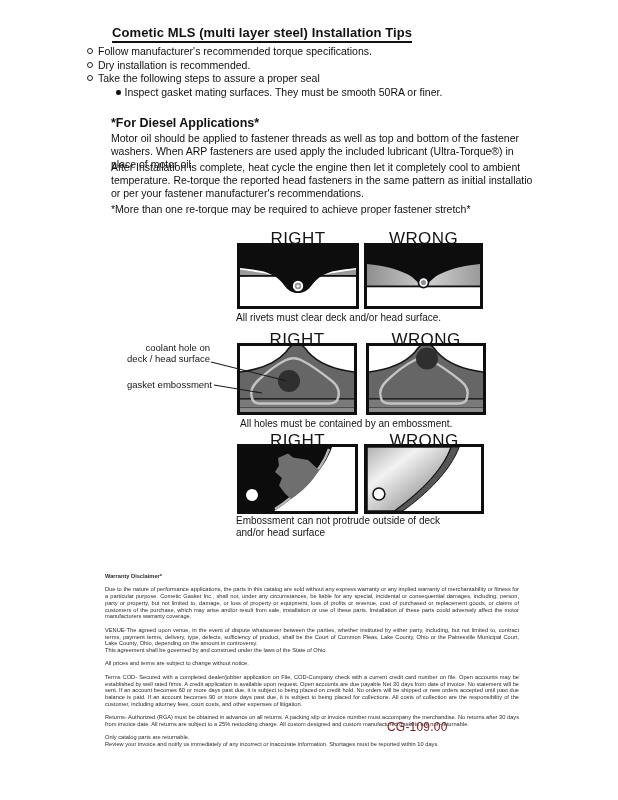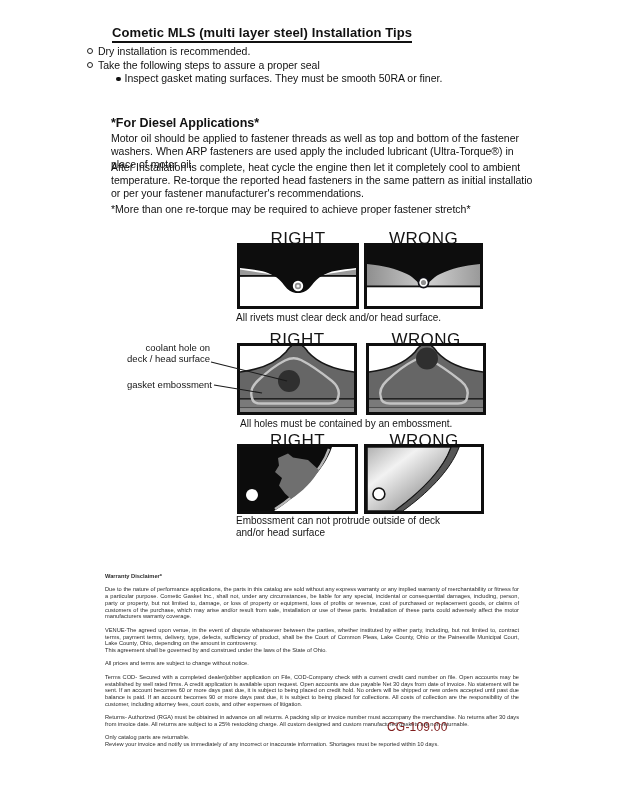--- a/index.html
+++ b/index.html
@@ -35,20 +35,24 @@
   .footer-code{left:387px;top:720px;font-size:12px;color:#7f1d1d;letter-spacing:.2px;}
 </style>
 </head>
 <body>
 
 <div id="page">
 
   <div class="abs doc-title">Cometic MLS (multi layer steel) Installation Tips</div>
 
   <div class="abs tips">
+    <div class="tip-row">
+      <span class="circle-marker"></span>
+      <span>Follow manufacturer's recommended torque specifications.</span>
+    </div>
     <div class="tip-row">
       <span class="circle-marker"></span>
       <span>Dry installation is recommended.</span>
     </div>
     <div class="tip-row">
       <span class="circle-marker"></span>
       <span>Take the following steps to assure a proper seal</span>
     </div>
     <div class="tip-row sub">
       <span class="dot-marker"></span>

